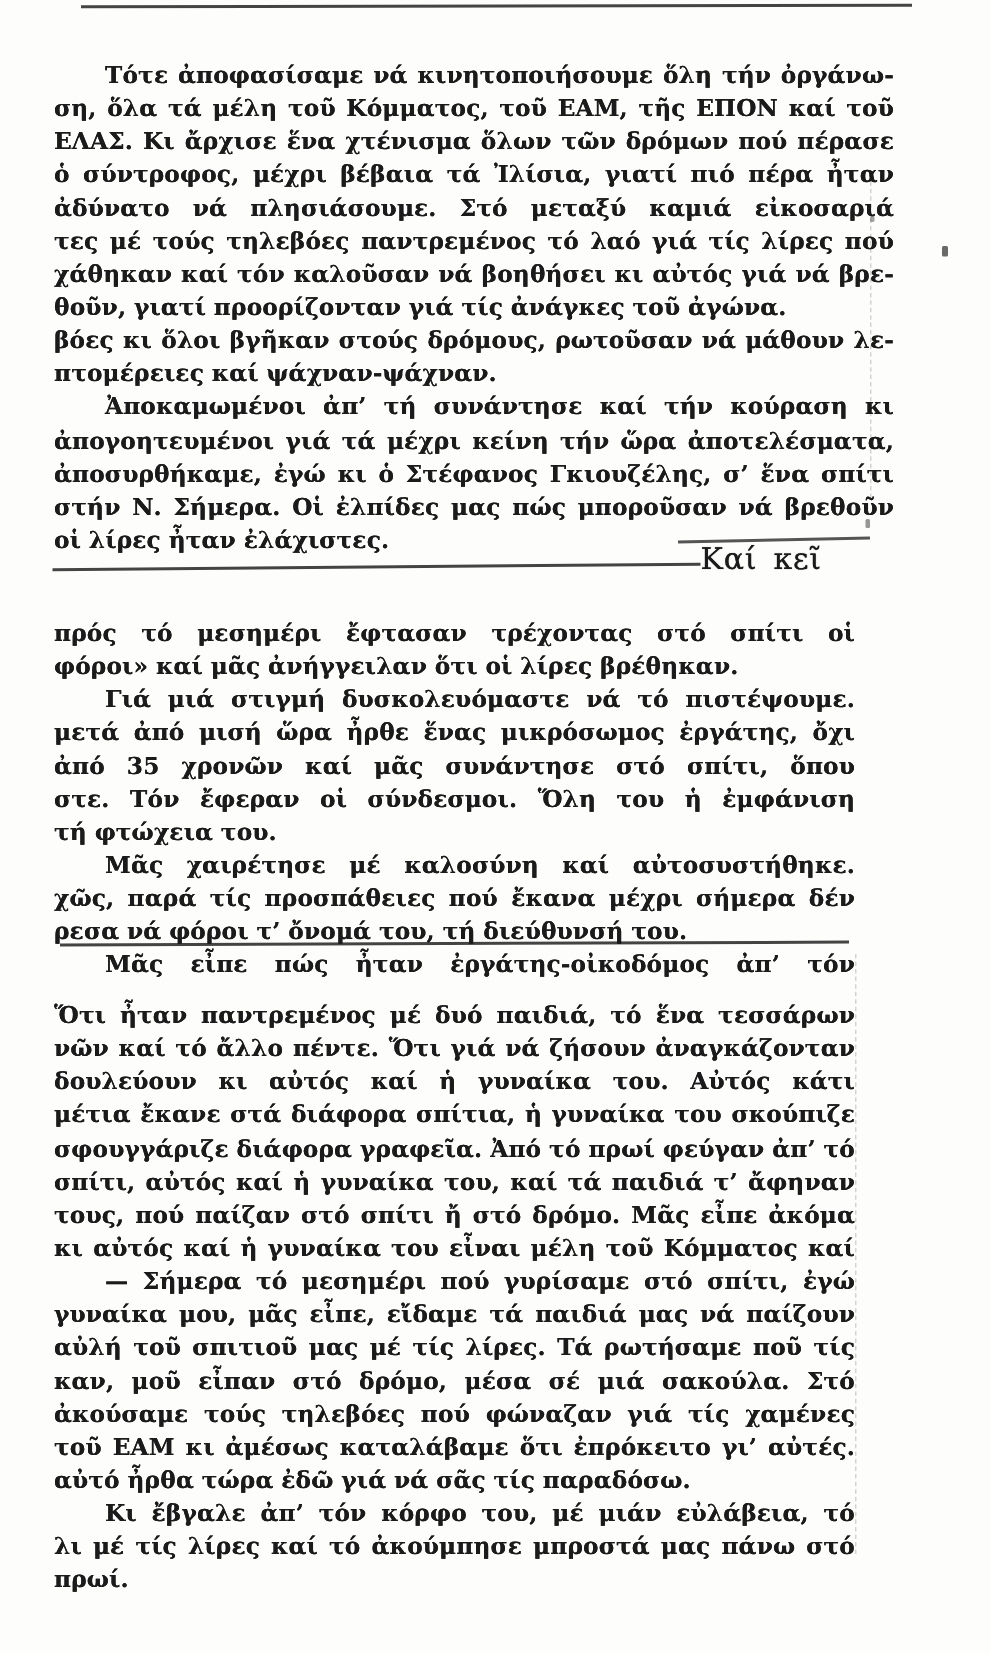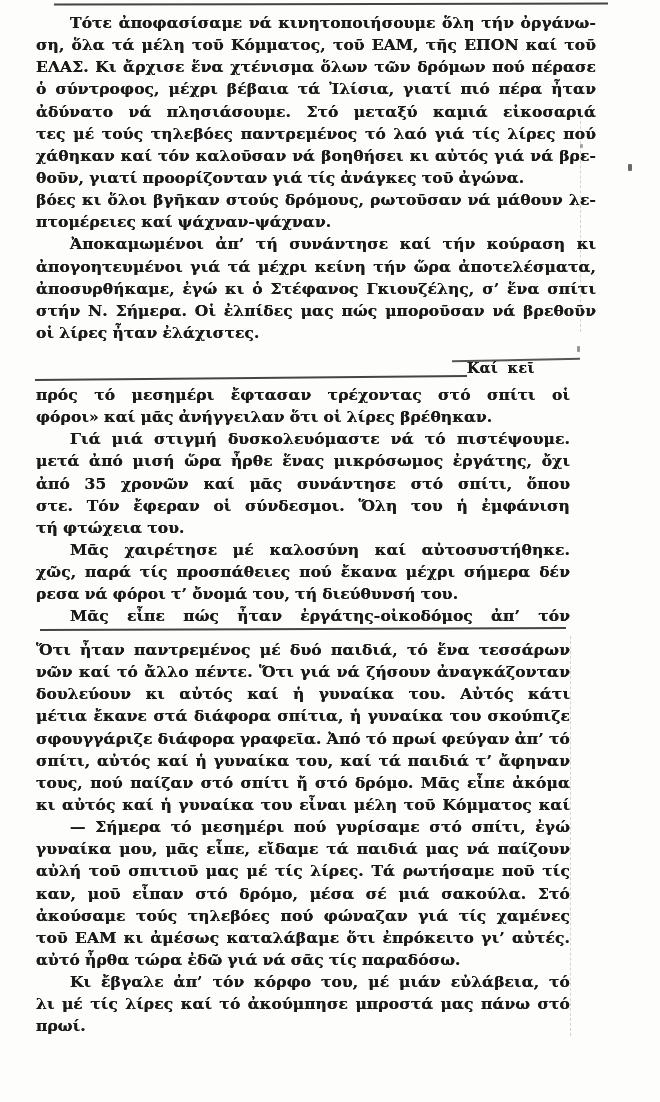--- a/index.html
+++ b/index.html
@@ -5,21 +5,21 @@
   html, body { margin: 0; padding: 0; background: #ffffff; }
   .page {
     position: relative;
     width: 660px;
     height: 1102px;
     background: #fdfdfc;
     overflow: hidden;
     font-family: "DejaVu Serif", "Liberation Serif", serif;
     color: #1b1b1b;
   }
-  .block { position: absolute; }
+  .block { position: absolute; margin-top: 27px; }
   .line {
     height: 22.15px;
     line-height: 22.15px;
     font-size: 15.5px;
     font-weight: 700;
     letter-spacing: 0.1px;
     word-spacing: -0.3px;
     text-align: justify;
     text-align-last: justify;
     overflow: hidden;
@@ -28,22 +28,22 @@
   .line.last { text-align-last: left; }
   .line.indent { text-indent: 34px; }
   .rule {
     position: absolute;
     background: #444;
     height: 2px;
   }
   .rule.thin { height: 1.5px; background: #555; }
   .catchword {
     position: absolute;
-    font-size: 14px;
-    font-weight: 700;
+    font-size: 20px;
+    font-weight: 400;
     letter-spacing: 0.5px;
     word-spacing: 4px;
     text-shadow: 0 0 0.5px #111;
   }
   .edge-line {
     position: absolute;
     width: 0;
     border-left: 1px dashed #c9c9c6;
     opacity: 0.8;
   }

